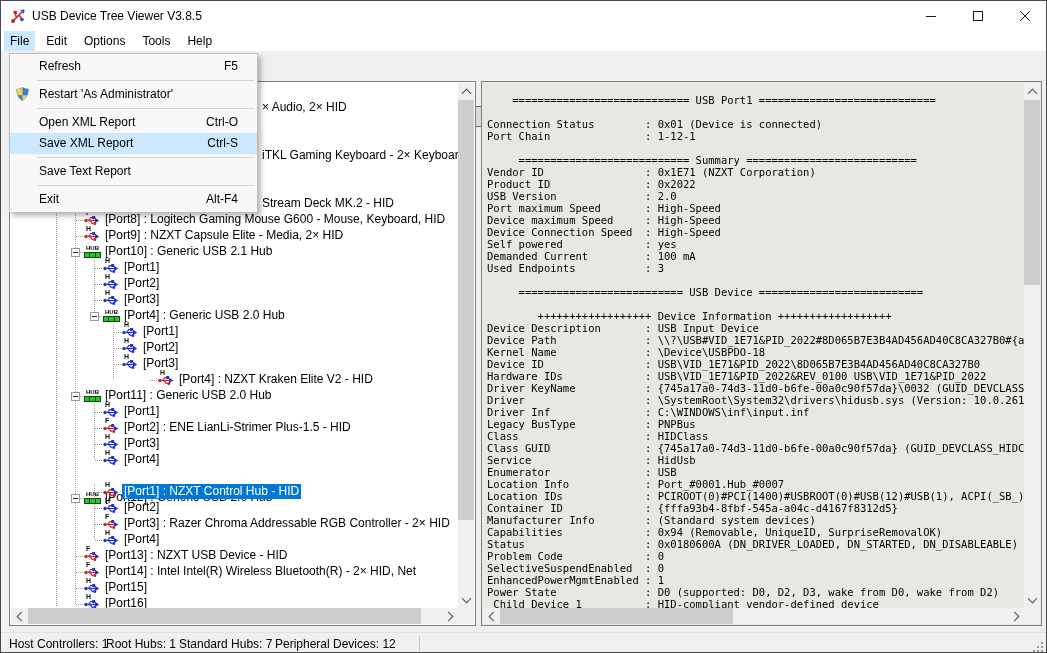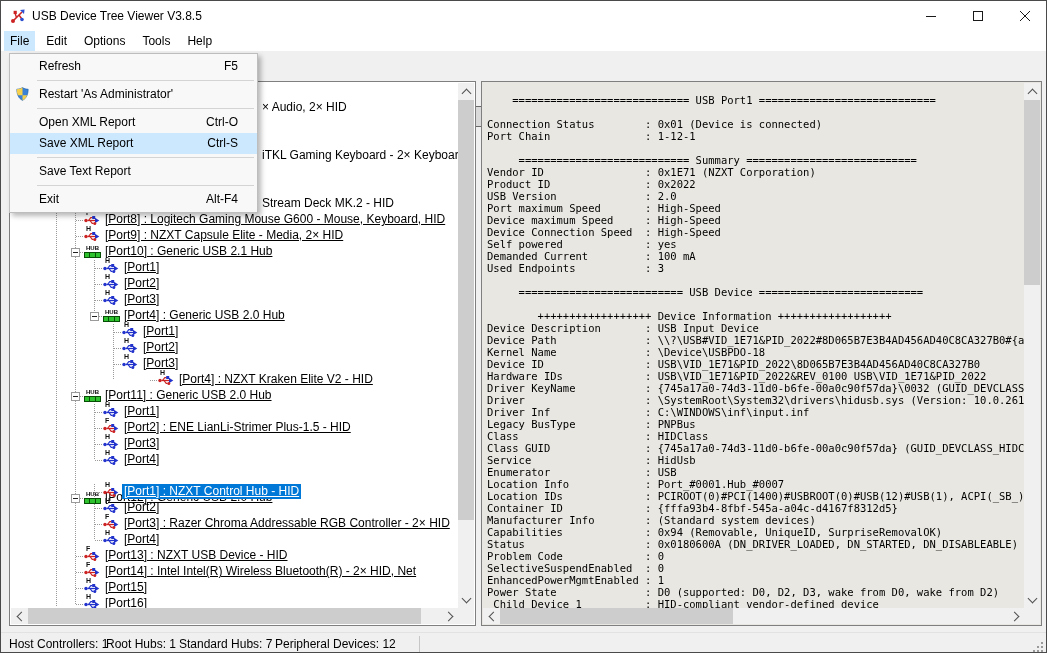--- a/index.html
+++ b/index.html
@@ -38,21 +38,21 @@
   .corner{position:absolute;right:1px;bottom:1px;width:16px;height:16px;background:#f0f0f0;}
   .sbbtn{position:absolute;width:16px;height:16px;display:flex;align-items:center;justify-content:center;}
   .sbbtn .chv{display:inline-block;width:6px;height:6px;border-left:1px solid #505050;border-bottom:1px solid #505050;}
   .chv.up{transform:rotate(135deg);position:relative;top:2px;}
   .chv.down{transform:rotate(-45deg);position:relative;top:-2px;}
   .chv.lft{transform:rotate(45deg);position:relative;left:2px;}
   .chv.rgt{transform:rotate(225deg);position:relative;left:-2px;}
   .thumb{position:absolute;background:#cdcdcd;}
   
   .trow{position:absolute;left:0;right:0;height:16px;font-size:12px;}
-  .tlab{position:absolute;top:0;line-height:15px;padding:0 2px;white-space:nowrap;text-decoration:underline;}
+  .tlab{position:absolute;top:0;line-height:15px;padding:0 2px;white-space:nowrap;}
   .tlab.sel{background:#0078d7;color:#fff;}
   .tletter{position:absolute;top:-3px;font-size:7px;font-weight:bold;color:#111;}
   .texp{position:absolute;top:4px;width:9px;height:9px;background:#fff;border:1px solid #9a9a9a;box-sizing:border-box;}
   .texp::after{content:"";position:absolute;left:1px;right:1px;top:3px;height:1px;background:#222;}
   .stub{position:absolute;top:8px;height:1px;background-image:repeating-linear-gradient(to right,#9a9a9a 0 1px,transparent 1px 2px);}
   .spine{position:absolute;width:1px;background-image:repeating-linear-gradient(to bottom,#9a9a9a 0 1px,transparent 1px 2px);}
   .fragment{position:absolute;left:251px;font-size:12px;line-height:15px;white-space:nowrap;}
   .ticon{position:absolute;top:2px;}
   .hubico{position:absolute;top:1px;width:17px;text-align:center;}
   .hubtxt{font-size:6px;font-weight:bold;line-height:6px;letter-spacing:0;color:#000;}

